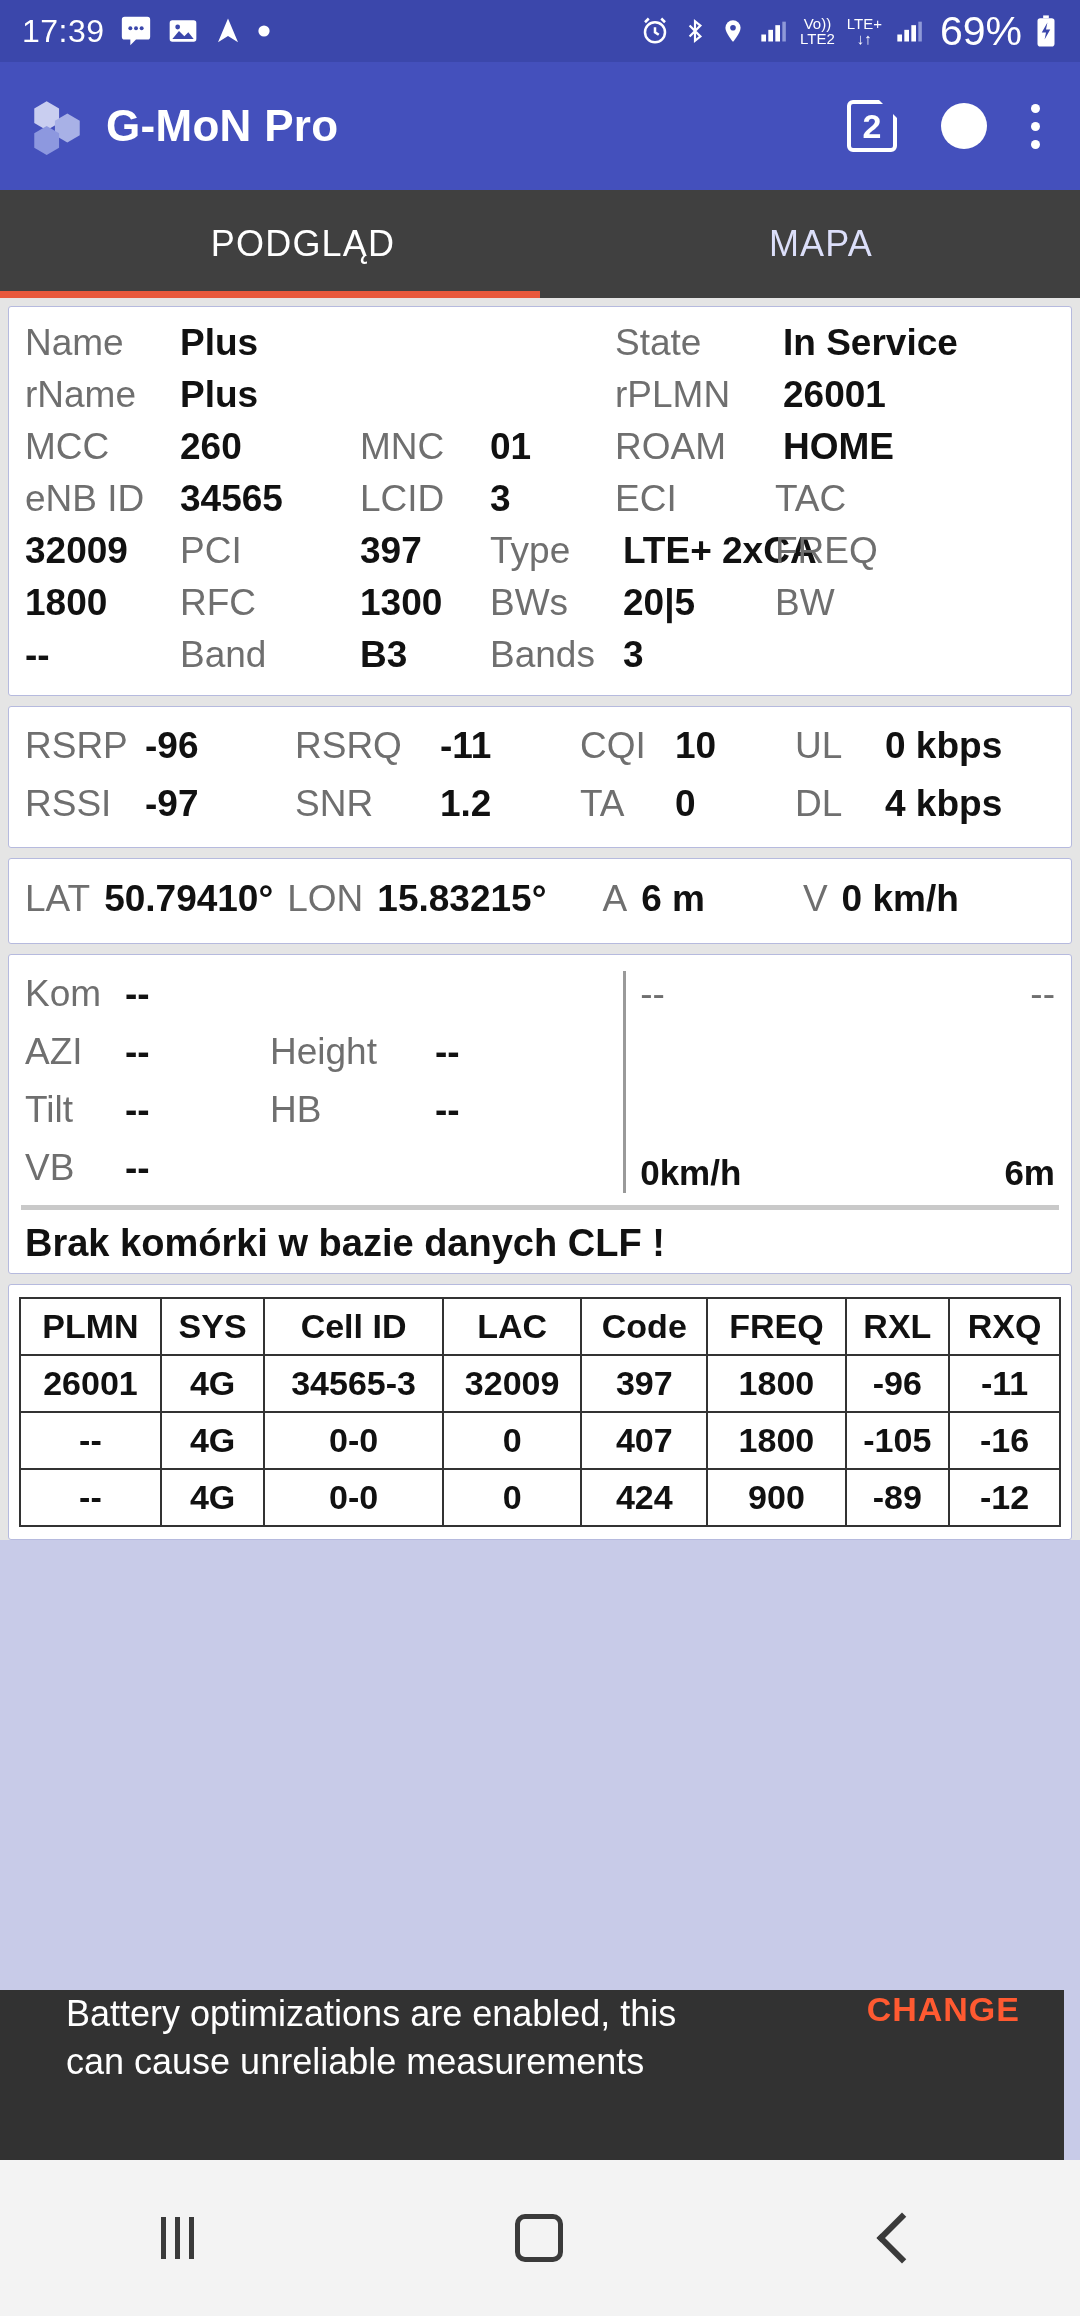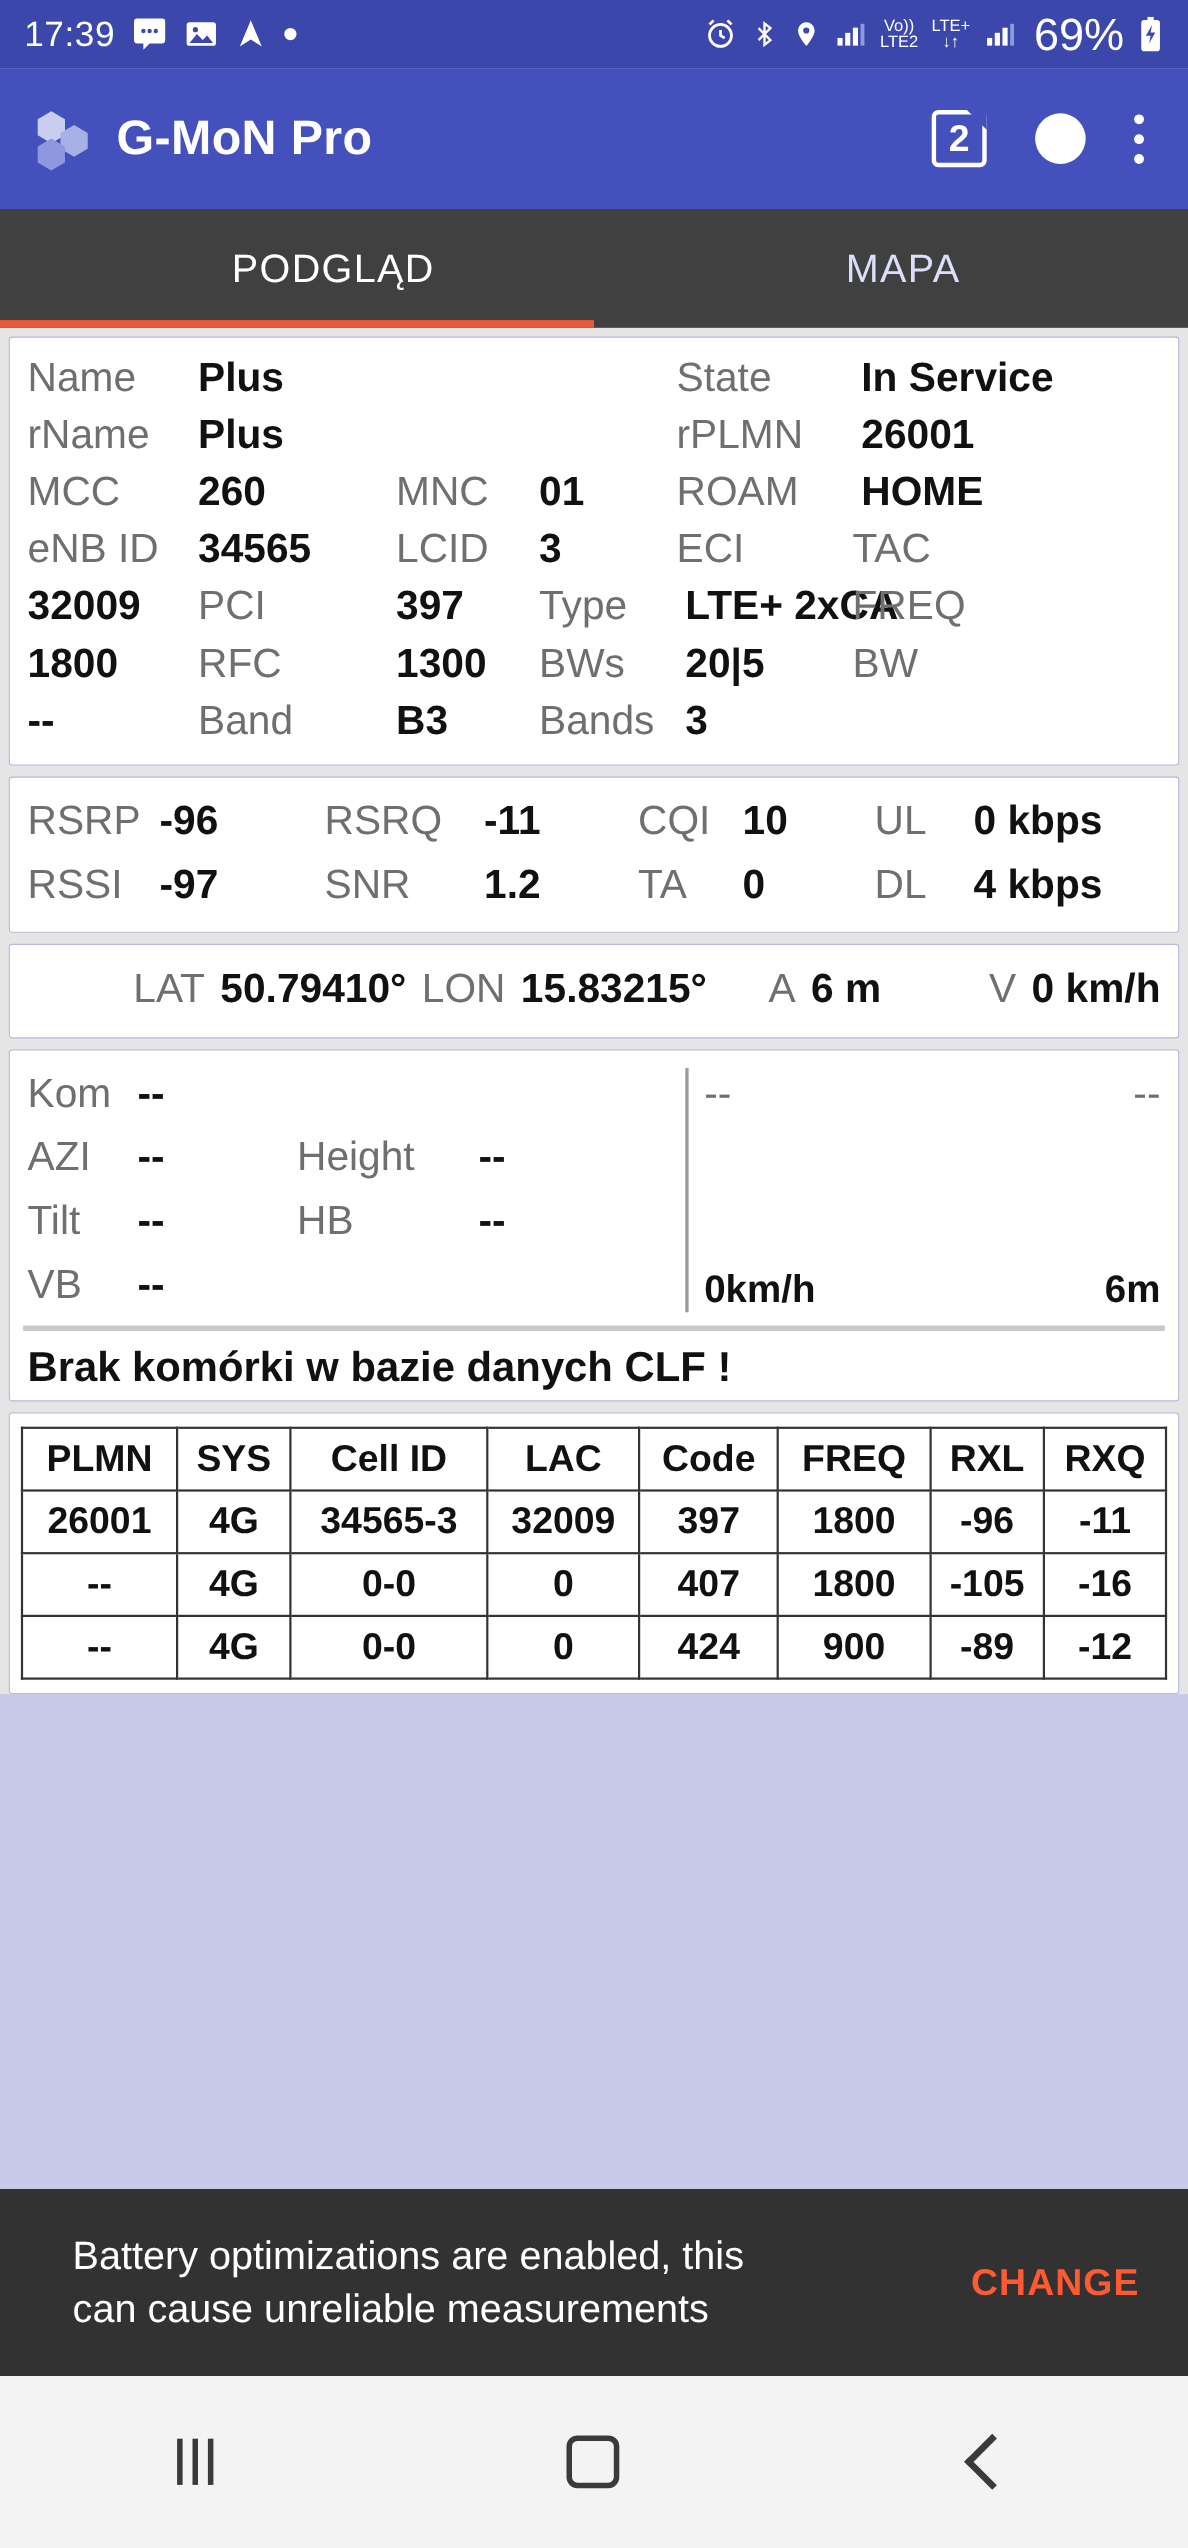--- a/index.html
+++ b/index.html
@@ -110,21 +110,20 @@
   }
   .sig-grid > div { white-space: nowrap; }
 
   
   .loc-row {
     display: flex; align-items: baseline;
     font-size: 37px;
     line-height: 60px;
     gap: 14px;
     white-space: nowrap;
-    justify-content: flex-end;
   }
   .loc-row .sp { width: 28px; display: inline-block; }
 
   
   .kom-card { padding: 10px 0 0 0; }
   .kom-wrap { display: flex; }
   .kom-left { flex: 1 1 58%; padding: 0 10px 0 16px; }
   .kom-div { width: 3px; background: #9a9a9a; margin: 6px 0 4px 0; }
   .kom-right { flex: 1 1 42%; padding: 0 16px 0 14px; display: flex; flex-direction: column; }
   .kom-grid {
@@ -148,26 +147,26 @@
     padding: 8px 4px;
     font-weight: bold;
     color: #111111;
     white-space: nowrap;
   }
   table.neigh th { font-weight: bold; }
 
   
   .snackbar {
     position: absolute;
-    left: 0; right: 0;
+    left: 0; right: 16px;
     top: 1990px;
     height: 170px;
     background: #323232;
     display: flex;
-    align-items: center;
+    align-items: flex-start;
     padding: 0 44px 0 66px;
   }
   .snack-text { color: #ffffff; font-size: 36px; line-height: 1.32; max-width: 640px; }
   .snack-action { margin-left: auto; color: #ff5a31; font-size: 34px; font-weight: bold; letter-spacing: 1px; }
 
   
   .navbar {
     position: absolute;
     left: 0; right: 0; bottom: 0;
     height: 156px;

